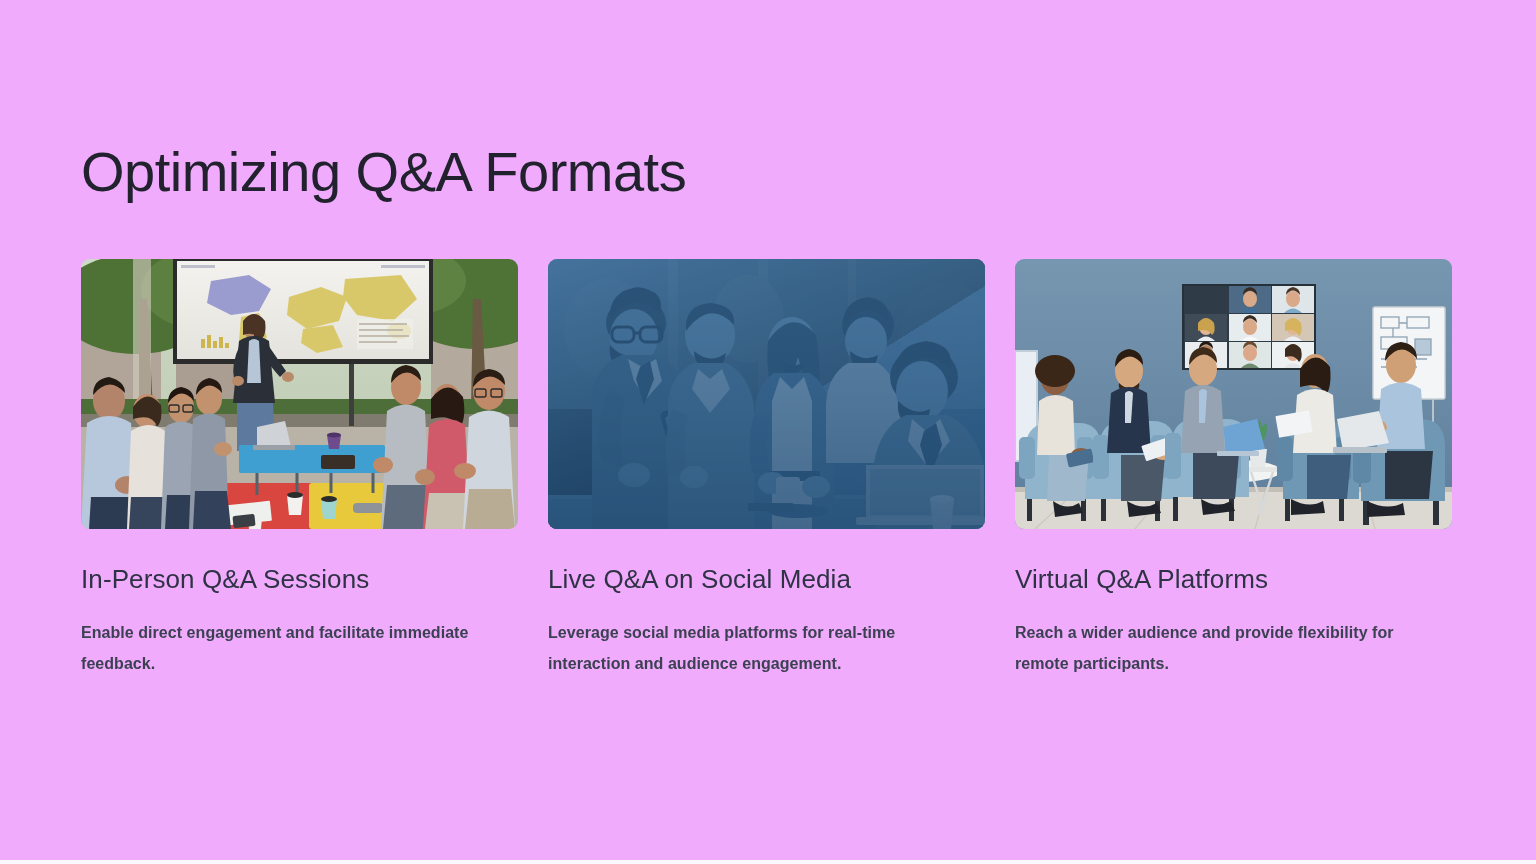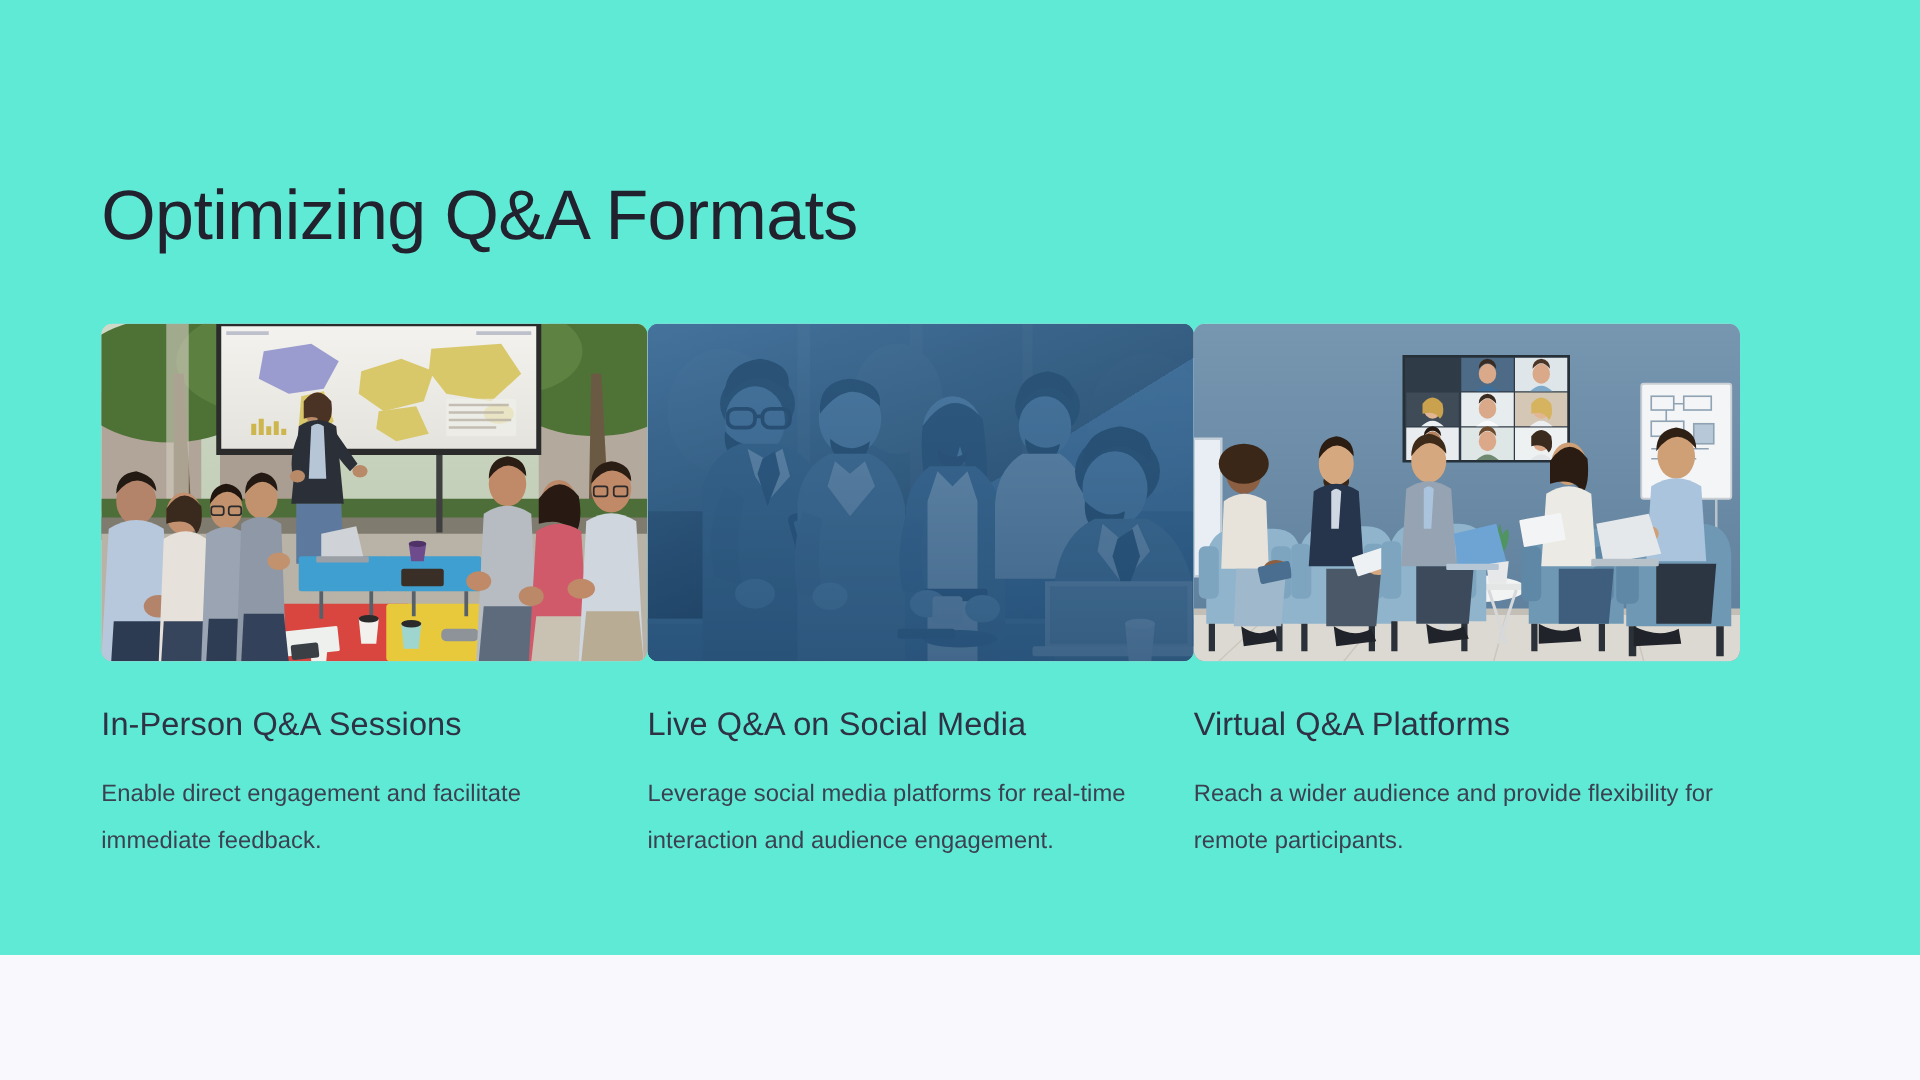--- a/index.html
+++ b/index.html
@@ -2,46 +2,46 @@
 <html><head>
 <meta charset="utf-8">
 <style>
   * { margin:0; padding:0; box-sizing:border-box; }
   html, body {
     width:1536px; height:864px;
     background:#f8f8fd;
     font-family:"Liberation Sans", sans-serif;
     overflow:hidden;
   }
-  .slide { position:relative; width:1536px; height:764px; background:#5eead4; }
+  .slide { position:relative; width:1536px; height:860px; background:#f0abfc; }
 
   .page-title {
     position:absolute; left:81px; top:141px;
     font-size:56px; font-weight:400; letter-spacing:-0.5px;
     color:#22222f; line-height:1.1; white-space:nowrap;
   }
 
   .cards {
     position:absolute; left:81px; top:259px;
-    width:1375px; display:flex; 
+    width:1375px; display:flex; gap:30px;
   }
   .card { width:437px; }
 
   .card-media {
     width:437px; height:270px; border-radius:9px;
     overflow:hidden; position:relative; background:#c9d3de;
   }
   .card-media svg { display:block; width:100%; height:100%; }
 
   .card-title {
     margin-top:35px; font-size:26px; font-weight:400;
     color:#2e3244; line-height:1.2; letter-spacing:0.1px;
   }
   .card-desc {
-    margin-top:22px; font-size:19px; font-weight:400;
+    margin-top:22px; font-size:16px; font-weight:700;
     color:#3c4152; line-height:1.95; letter-spacing:0.05px;
   }
   .card:nth-child(3) .card-desc { max-width:430px; }
   .card:nth-child(1) .card-desc,
   .card:nth-child(2) .card-desc { max-width:420px; }
 </style>
 </head>
 <body>
 
 <div class="slide">

